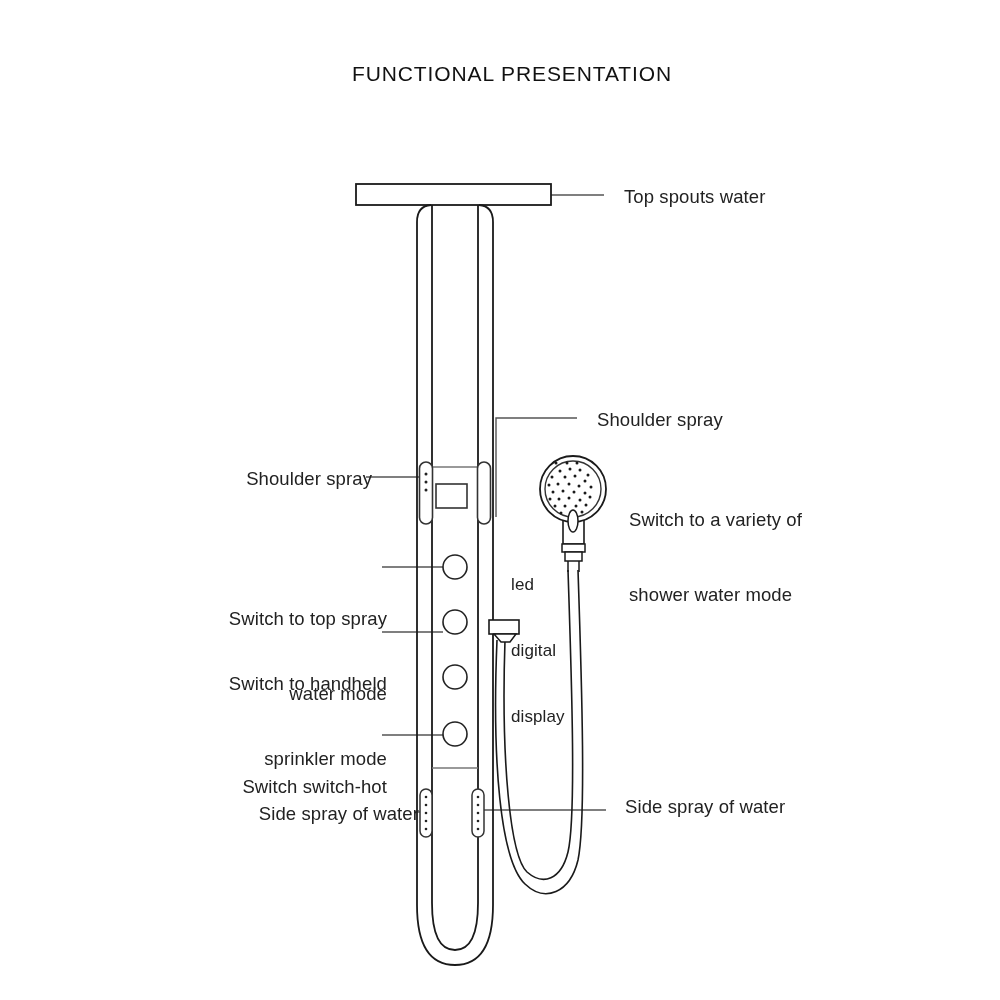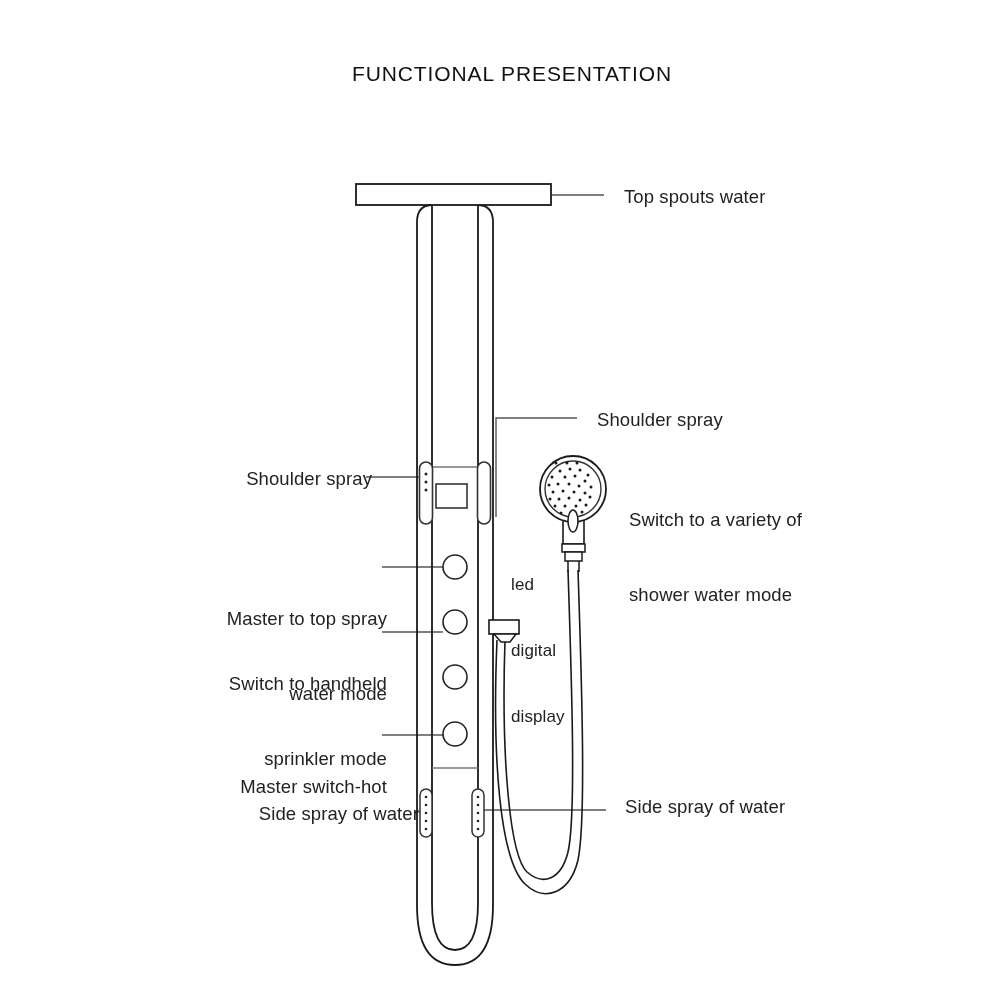--- a/index.html
+++ b/index.html
@@ -229,30 +229,30 @@
     <div>digital</div>
     <div>display</div>
   </div>
 
   <div class="txt callout right" style="left:617px; top:457px;">
     <div>Switch to a variety of</div>
     <div>shower water mode</div>
   </div>
 
   <div class="txt callout left" style="left:20px; top:556px; width:355px;">
-    <div>Master to top spray</div>
+    <div>Switch to top spray</div>
     <div>water mode</div>
   </div>
 
   <div class="txt callout left" style="left:20px; top:621px; width:355px;">
     <div>Switch to handheld</div>
     <div>sprinkler mode</div>
   </div>
 
   <div class="txt callout left" style="left:20px; top:724px; width:355px;">
-    <div>Master switch-hot</div>
+    <div>Switch switch-hot</div>
   </div>
 
   <div class="txt callout left" style="left:20px; top:801px; width:387px;">Side spray of water</div>
 
   <div class="txt callout right" style="left:613px; top:794px;">Side spray of water</div>
 
 </div>
 
 </body></html>

